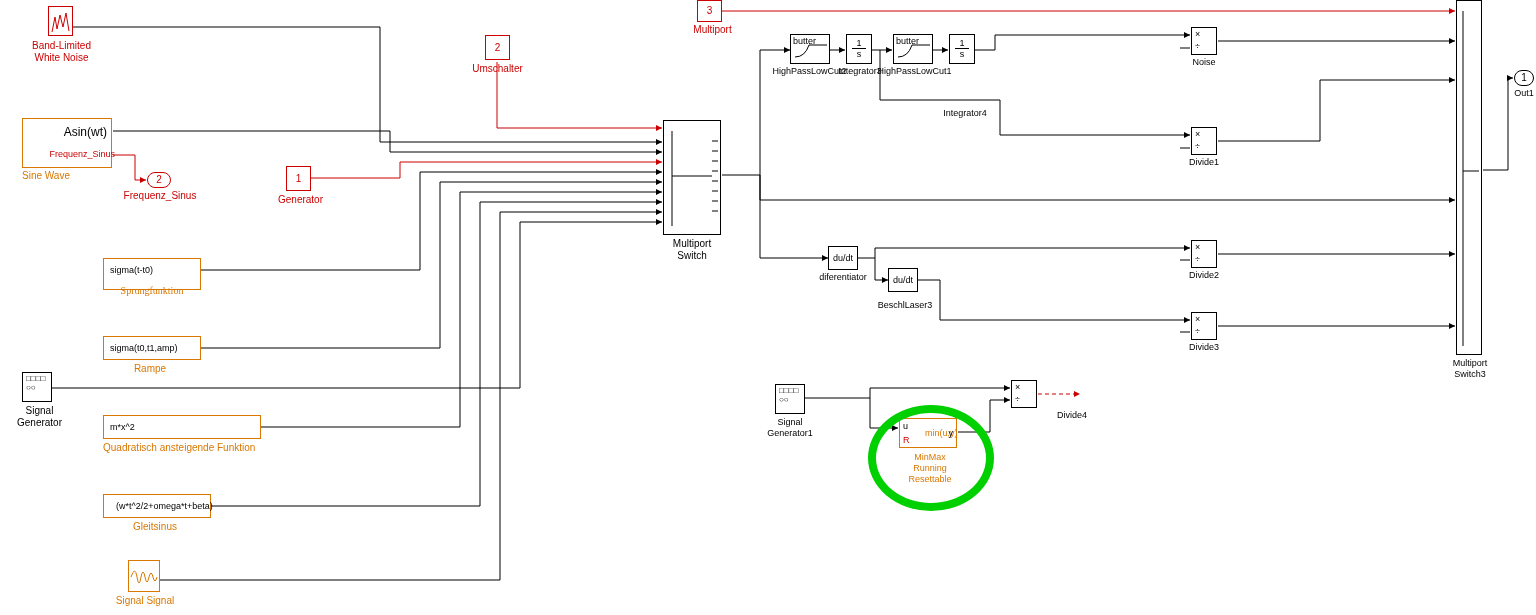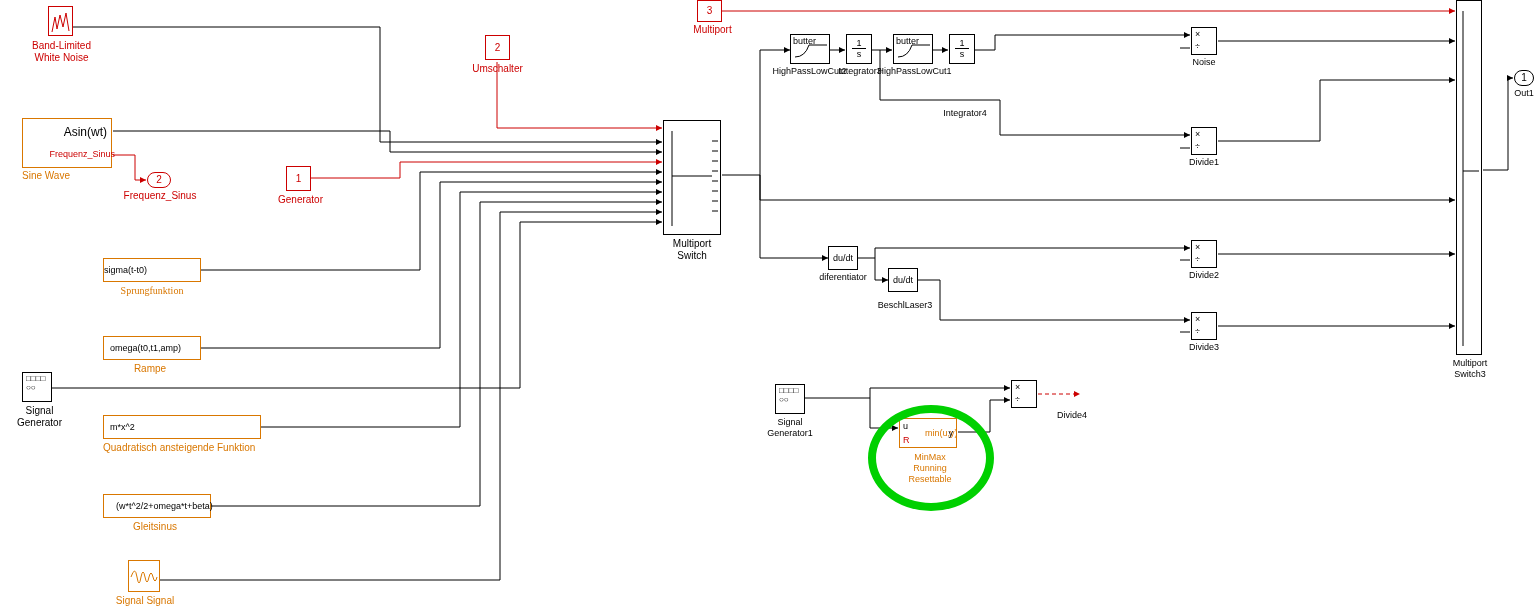--- a/index.html
+++ b/index.html
@@ -157,27 +157,27 @@
 <div class="block red-border" style="left:147px;top:172px;width:24px;height:16px;border-radius:8px;text-align:center;line-height:14px;">
   <span class="red-txt">2</span>
 </div>
 <div class="label red-txt" style="left:120px;top:190px;width:80px;">Frequenz_Sinus</div>
 
 <div class="block red-border" style="left:286px;top:166px;width:25px;height:25px;text-align:center;line-height:23px;">
   <span class="red-txt">1</span>
 </div>
 <div class="label red-txt" style="left:273px;top:194px;width:55px;">Generator</div>
 
-<div class="block orange-border" style="left:103px;top:258px;width:98px;height:24px;line-height:22px;padding-left:0;">
+<div class="block orange-border" style="left:103px;top:258px;width:98px;height:32px;line-height:22px;padding-left:6px;">
   <span class="minitxt">sigma(t-t0)</span>
 </div>
 <div class="label orange" style="left:103px;top:285px;width:98px;font-family:Liberation Serif, serif;">Sprungfunktion</div>
 
 <div class="block orange-border" style="left:103px;top:336px;width:98px;height:24px;line-height:22px;padding-left:6px;">
-  <span class="minitxt">omega(t0,t1,amp)</span>
+  <span class="minitxt">sigma(t0,t1,amp)</span>
 </div>
 <div class="label orange" style="left:120px;top:363px;width:60px;">Rampe</div>
 
 <div class="block" style="left:22px;top:372px;width:30px;height:30px;">
   <div style="position:absolute;top:1px;left:3px;font-size:8px;">□□□□</div>
   <div style="position:absolute;top:10px;left:3px;font-size:8px;">○○</div>
 </div>
 <div class="label" style="left:12px;top:405px;width:55px;">Signal
 Generator</div>
 

